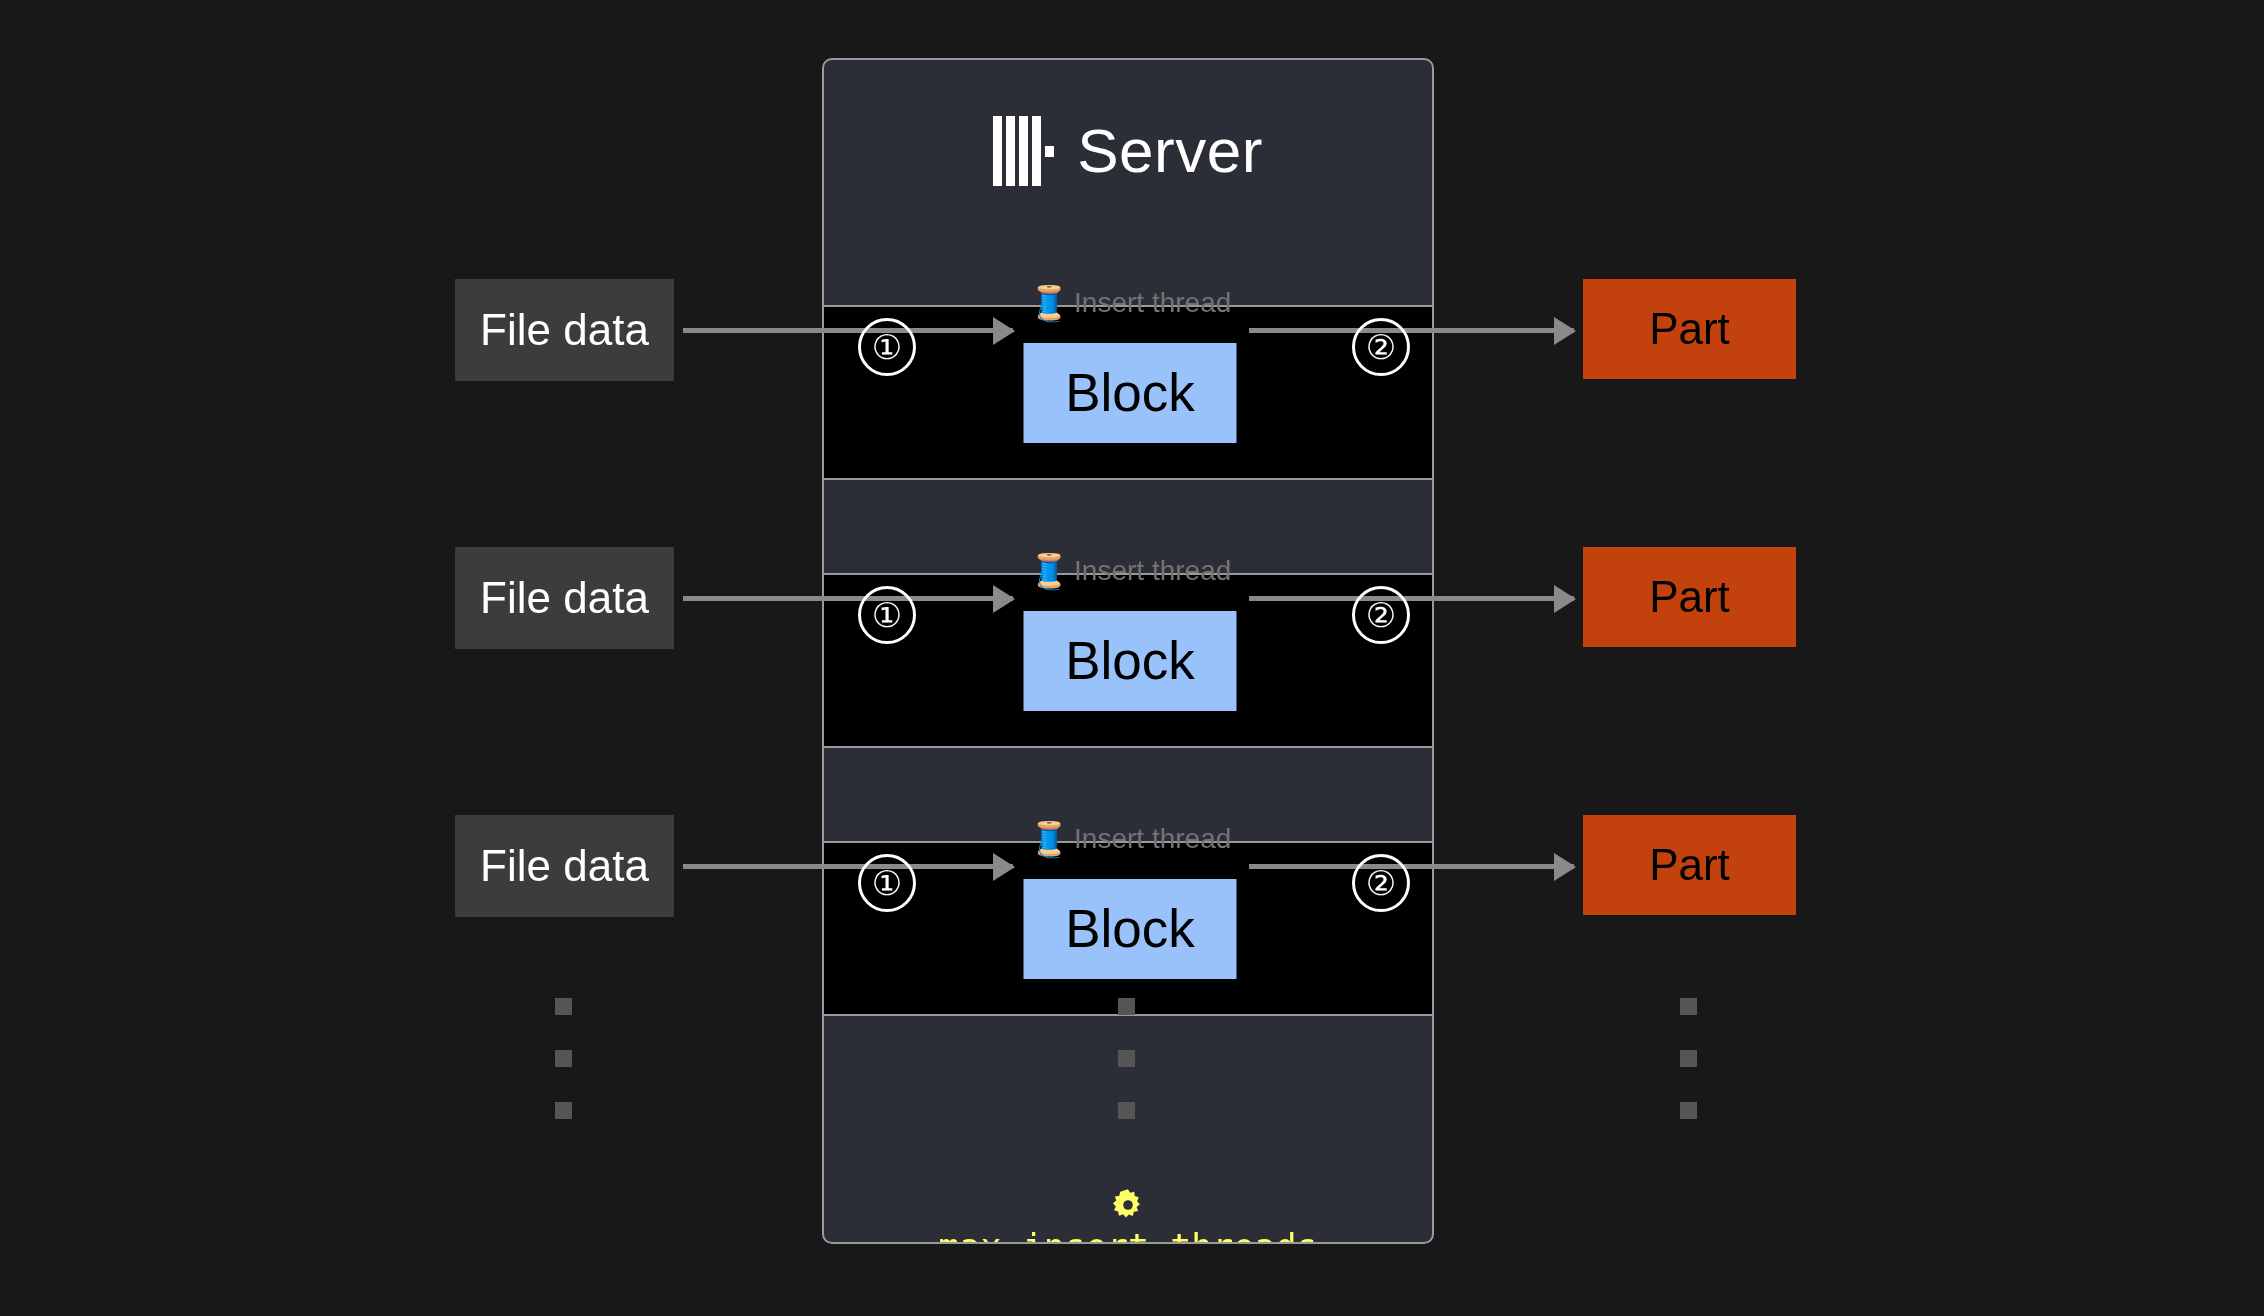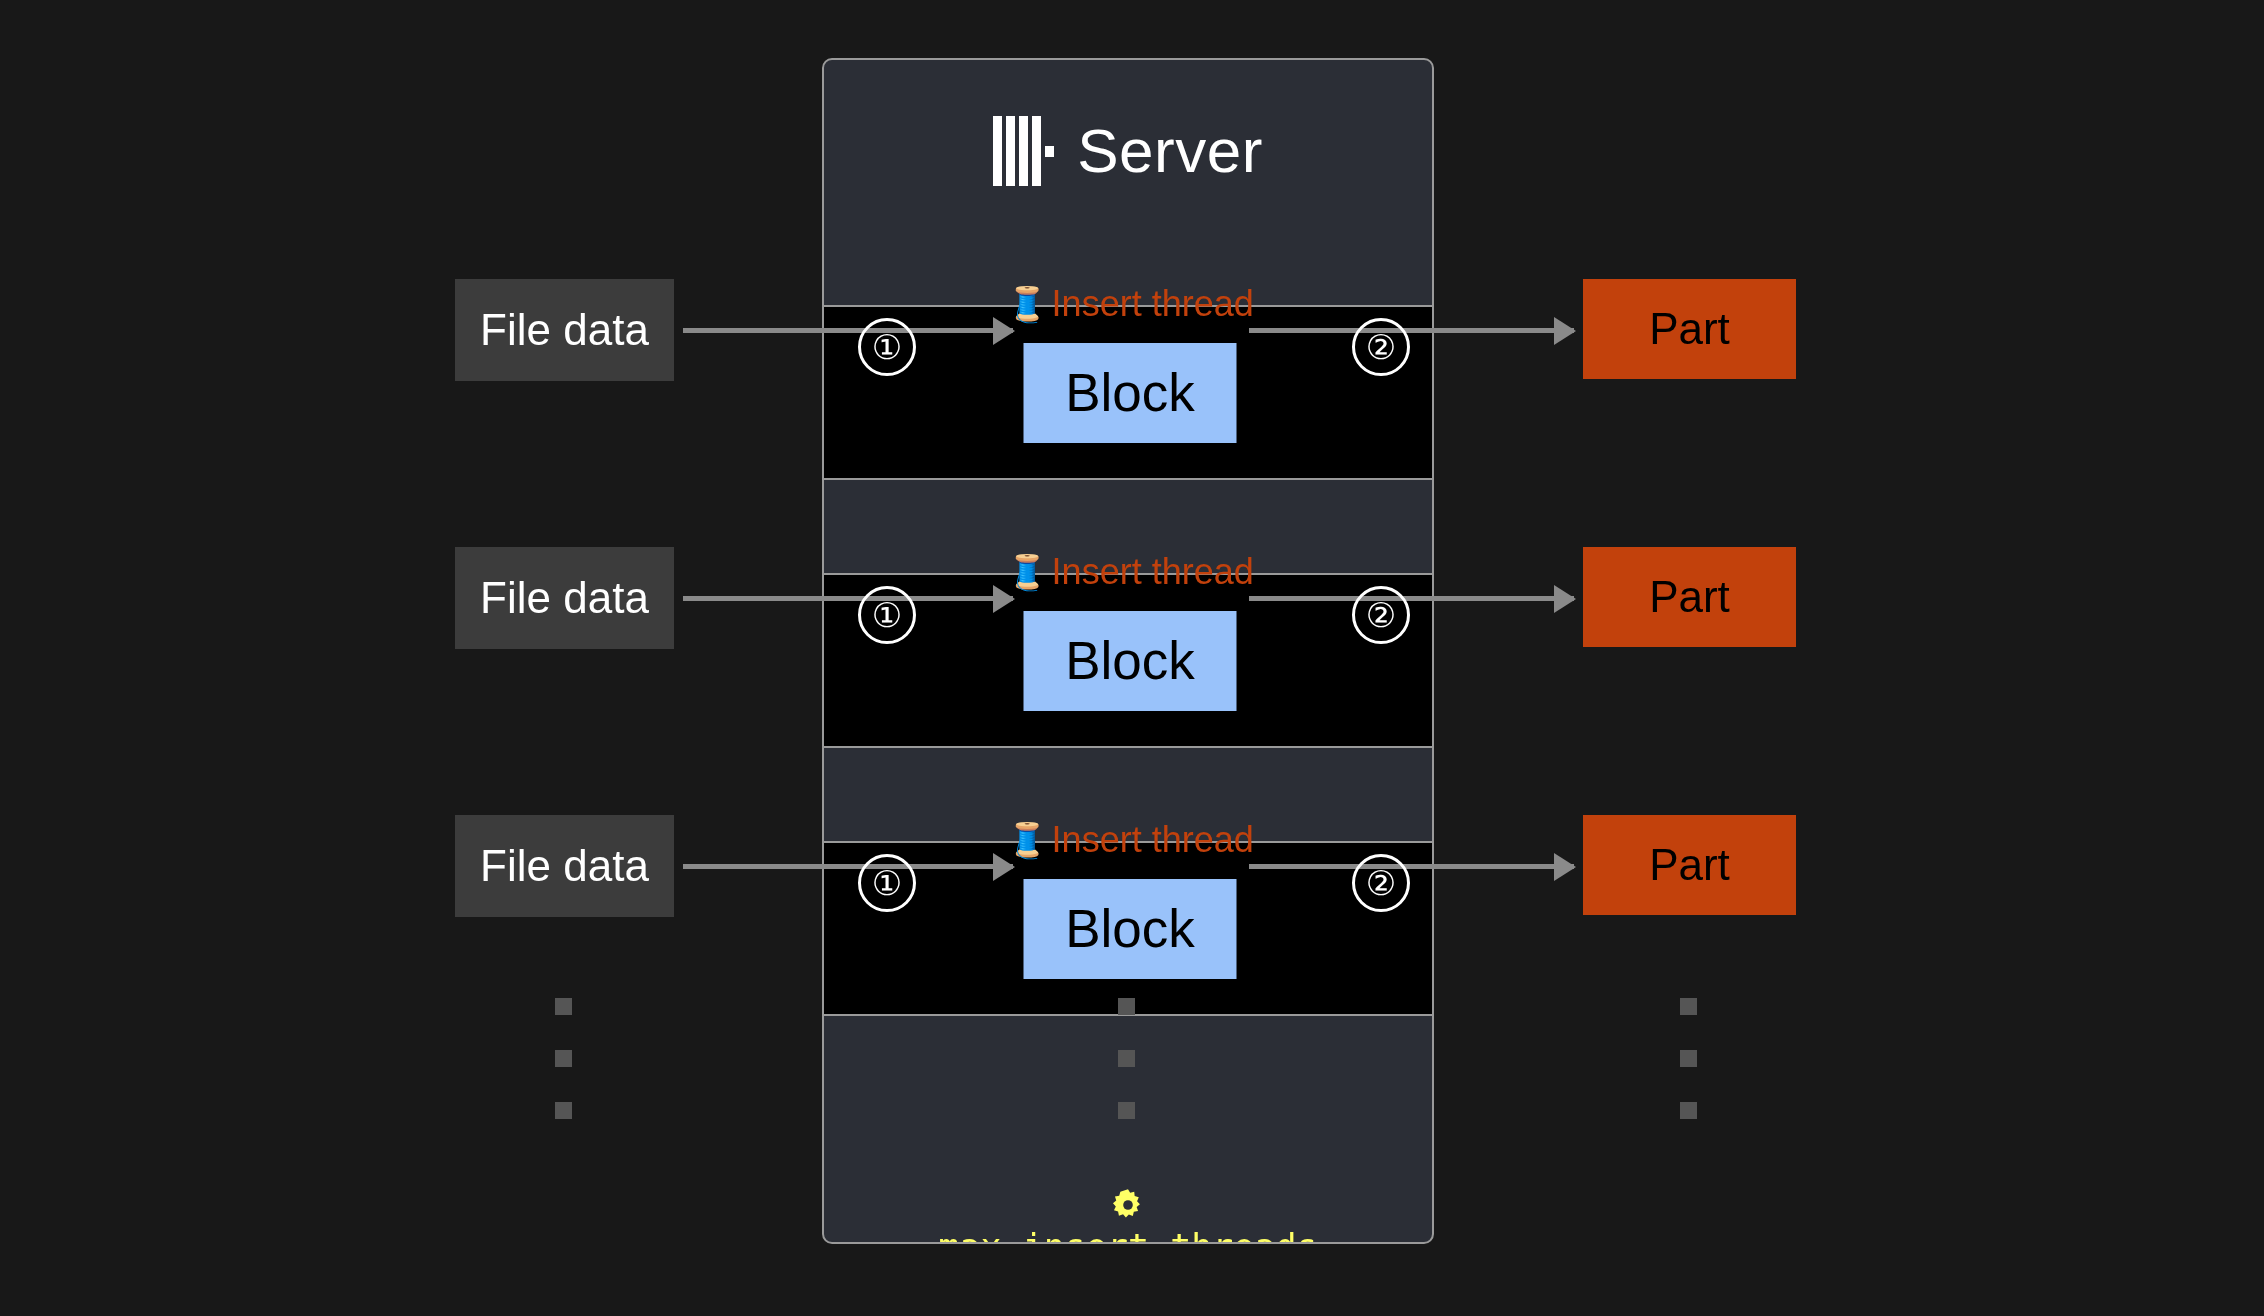--- a/index.html
+++ b/index.html
@@ -86,22 +86,22 @@
     align-items: center;
     gap: 3px;
     white-space: nowrap;
     z-index: 6;
   }
   .thread-emoji {
     font-size: 34px;
     line-height: 1;
   }
   .thread-text {
-    color: #c2410c;
-    font-size: 36px;
+    color: #737373;
+    font-size: 28px;
     line-height: 1;
     background: transparent;
   }
 
   .block-box {
     position: absolute;
     left: 50%;
     top: 50%;
     transform: translate(-50%, -50%);
     width: 213px;

